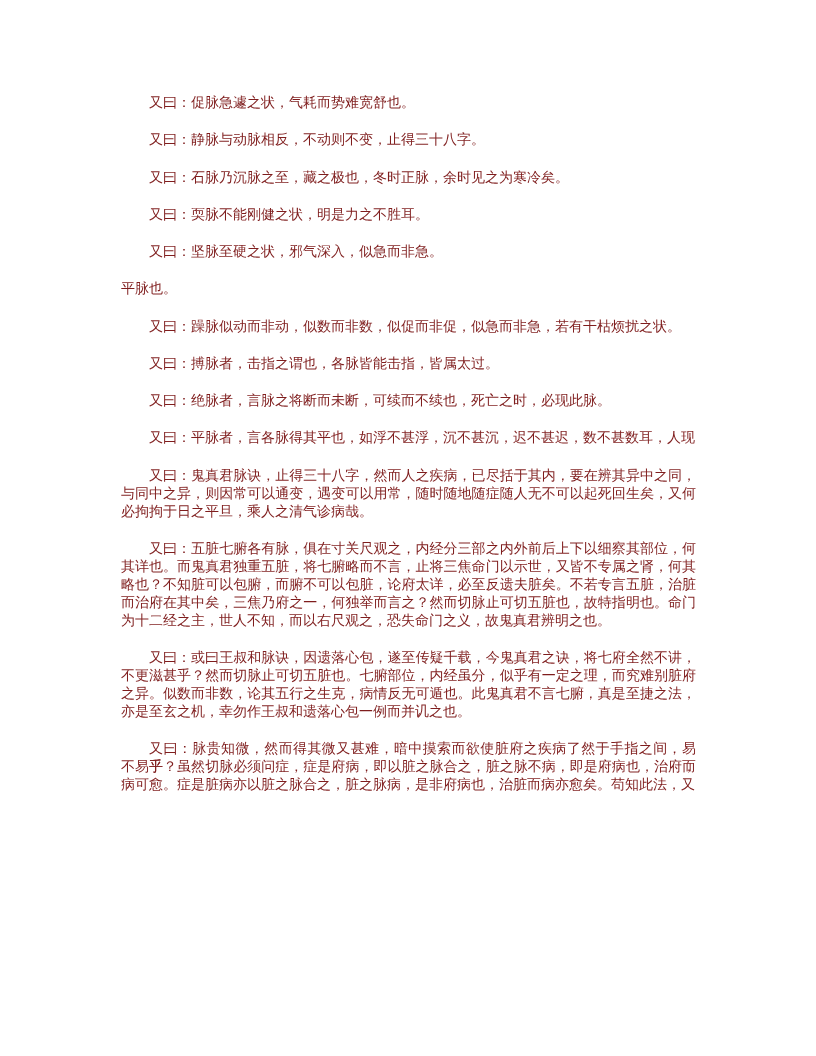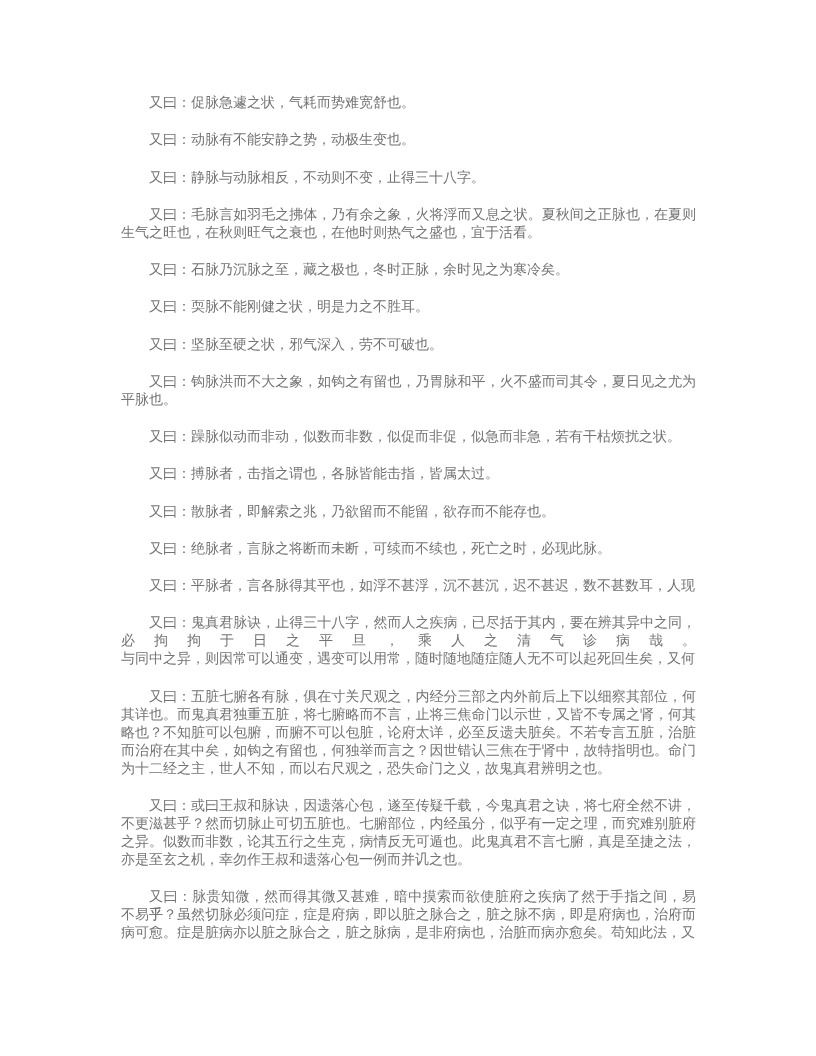--- a/index.html
+++ b/index.html
@@ -1,98 +1,87 @@
 <!DOCTYPE html>
 <html><head>
 <meta charset="utf-8">
 <style>
   html, body { margin: 0; padding: 0; background: #ffffff; }
   body { width: 816px; height: 1056px; position: relative; overflow: hidden; }
   .page { position: absolute; left: 0; top: 0; width: 816px; height: 1056px; background: #ffffff; }
   .content {
     position: absolute; left: 121px; top: 93px; width: 575px;
     font-family: "DejaVu Serif", "Liberation Serif", serif;
-    font-size: 14px; line-height: 18px; color: #737373;
+    font-size: 14px; line-height: 18px; color: #7f1d1d;
   }
   .para { margin: 0 0 19.25px 0; }
   .line { display: block; height: 18px; white-space: nowrap; overflow: visible; text-align: left; }
   .line.first { padding-left: 28px; }
   .line:not(:last-child) { text-align: justify; text-align-last: justify; white-space: normal; }
 </style>
 </head>
 <body>
 
 <div class="page">
   <div class="content">
 
     <p class="para">
       <span class="line first">又曰：促脉急遽之状，气耗而势难宽舒也。</span>
     </p>
 
-    <p class="para">
-      <span class="line first">又曰：动脉有不能安静之势，动极生变也。</span>
-    </p>
 
     <p class="para">
       <span class="line first">又曰：静脉与动脉相反，不动则不变，止得三十八字。</span>
     </p>
 
-    <p class="para">
-      <span class="line first">又曰：毛脉言如羽毛之拂体，乃有余之象，火将浮而又息之状。夏秋间之正脉也，在夏则</span>
-      <span class="line">生气之旺也，在秋则旺气之衰也，在他时则热气之盛也，宜于活看。</span>
-    </p>
 
     <p class="para">
       <span class="line first">又曰：石脉乃沉脉之至，藏之极也，冬时正脉，余时见之为寒冷矣。</span>
     </p>
 
     <p class="para">
       <span class="line first">又曰：耎脉不能刚健之状，明是力之不胜耳。</span>
     </p>
 
     <p class="para">
-      <span class="line first">又曰：坚脉至硬之状，邪气深入，劳不可破也。</span>
+      <span class="line first">又曰：坚脉至硬之状，邪气深入，似急而非急。</span>
     </p>
 
     <p class="para">
-      <span class="line first">又曰：钩脉洪而不大之象，如钩之有留也，乃胃脉和平，火不盛而司其令，夏日见之尤为</span>
       <span class="line">平脉也。</span>
     </p>
 
     <p class="para">
       <span class="line first">又曰：躁脉似动而非动，似数而非数，似促而非促，似急而非急，若有干枯烦扰之状。</span>
     </p>
 
     <p class="para">
       <span class="line first">又曰：搏脉者，击指之谓也，各脉皆能击指，皆属太过。</span>
     </p>
 
-    <p class="para">
-      <span class="line first">又曰：散脉者，即解索之兆，乃欲留而不能留，欲存而不能存也。</span>
-    </p>
 
     <p class="para">
       <span class="line first">又曰：绝脉者，言脉之将断而未断，可续而不续也，死亡之时，必现此脉。</span>
     </p>
 
     <p class="para">
       <span class="line first">又曰：平脉者，言各脉得其平也，如浮不甚浮，沉不甚沉，迟不甚迟，数不甚数耳，人现</span>
     </p>
 
     <p class="para">
       <span class="line first">又曰：鬼真君脉诀，止得三十八字，然而人之疾病，已尽括于其内，要在辨其异中之同，</span>
+      <span class="line">与同中之异，则因常可以通变，遇变可以用常，随时随地随症随人无不可以起死回生矣，又何</span>
       <span class="line">必拘拘于日之平旦，乘人之清气诊病哉。</span>
-      <span class="line">与同中之异，则因常可以通变，遇变可以用常，随时随地随症随人无不可以起死回生矣，又何</span>
     </p>
 
     <p class="para">
       <span class="line first">又曰：五脏七腑各有脉，俱在寸关尺观之，内经分三部之内外前后上下以细察其部位，何</span>
       <span class="line">其详也。而鬼真君独重五脏，将七腑略而不言，止将三焦命门以示世，又皆不专属之肾，何其</span>
       <span class="line">略也？不知脏可以包腑，而腑不可以包脏，论府太详，必至反遗夫脏矣。不若专言五脏，治脏</span>
-      <span class="line">而治府在其中矣，如钩之有留也，何独举而言之？因世错认三焦在于肾中，故特指明也。命门</span>
+      <span class="line">而治府在其中矣，三焦乃府之一，何独举而言之？然而切脉止可切五脏也，故特指明也。命门</span>
       <span class="line">为十二经之主，世人不知，而以右尺观之，恐失命门之义，故鬼真君辨明之也。</span>
     </p>
 
     <p class="para">
       <span class="line first">又曰：或曰王叔和脉诀，因遗落心包，遂至传疑千载，今鬼真君之诀，将七府全然不讲，</span>
       <span class="line">不更滋甚乎？然而切脉止可切五脏也。七腑部位，内经虽分，似乎有一定之理，而究难别脏府</span>
       <span class="line">之异。似数而非数，论其五行之生克，病情反无可遁也。此鬼真君不言七腑，真是至捷之法，</span>
       <span class="line">亦是至玄之机，幸勿作王叔和遗落心包一例而并讥之也。</span>
     </p>
 

